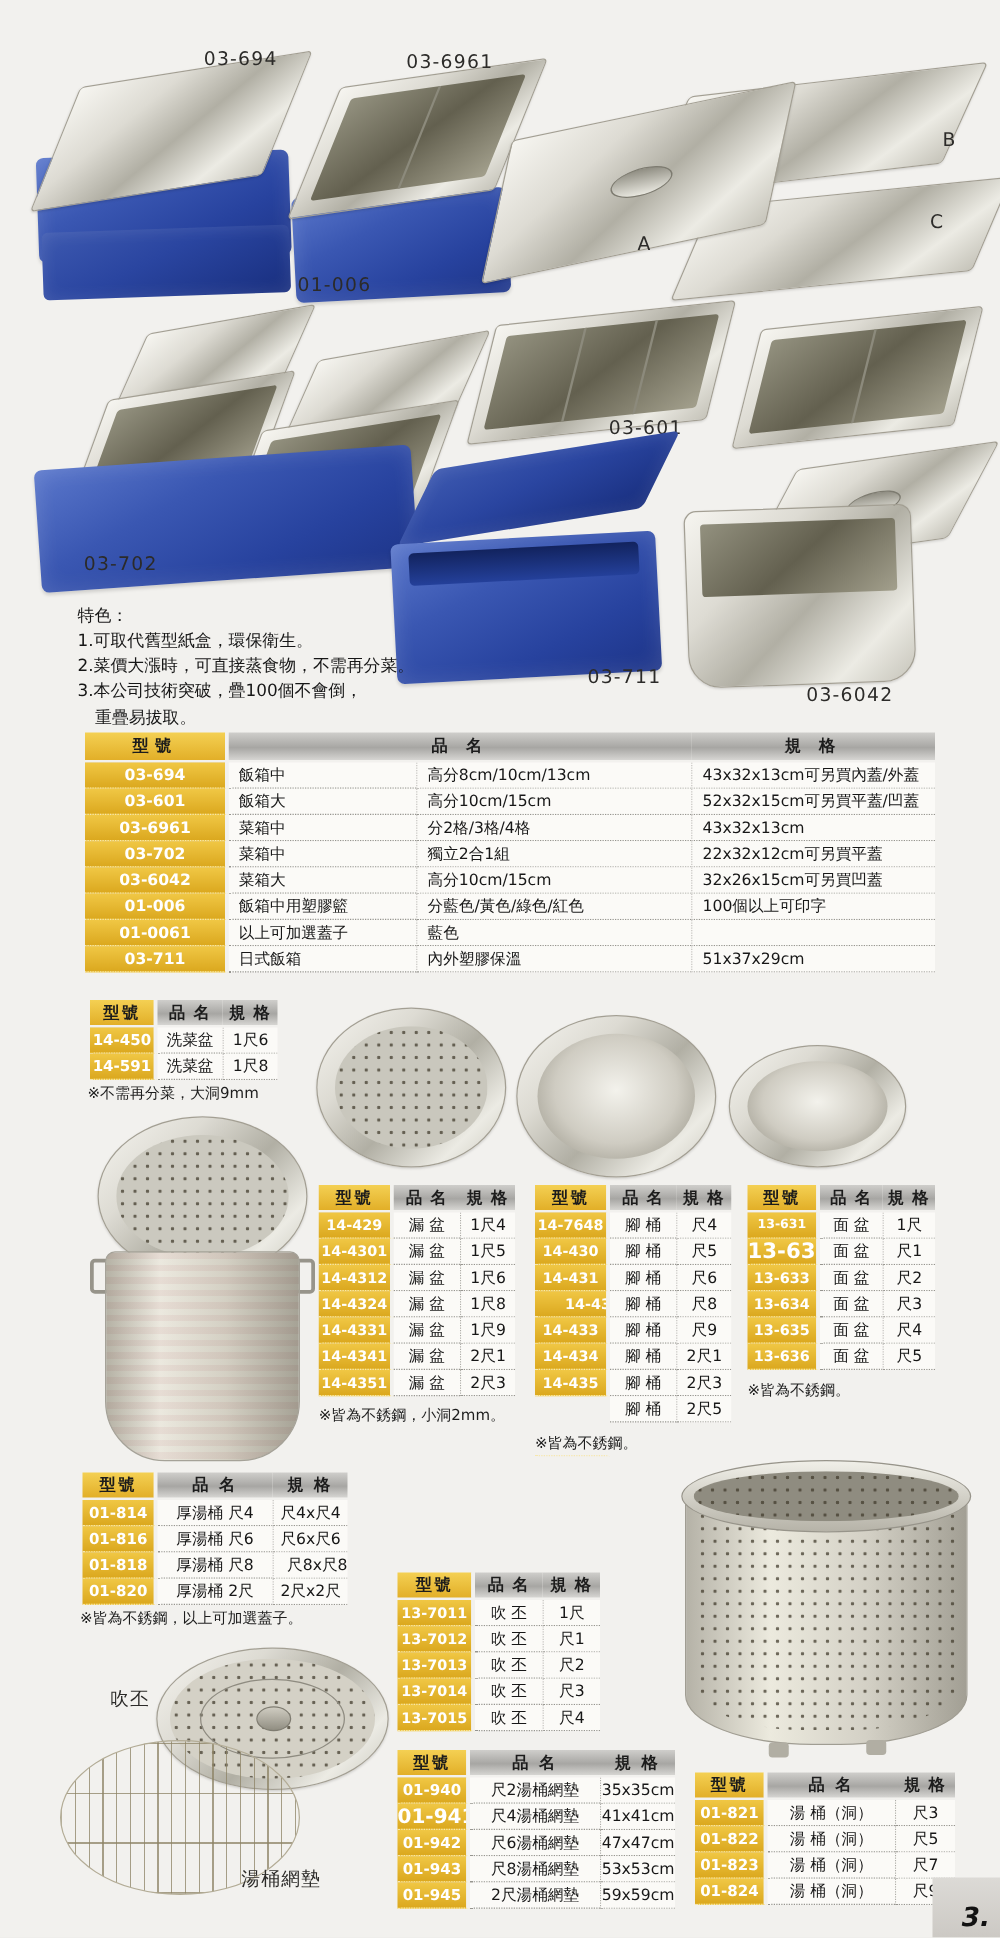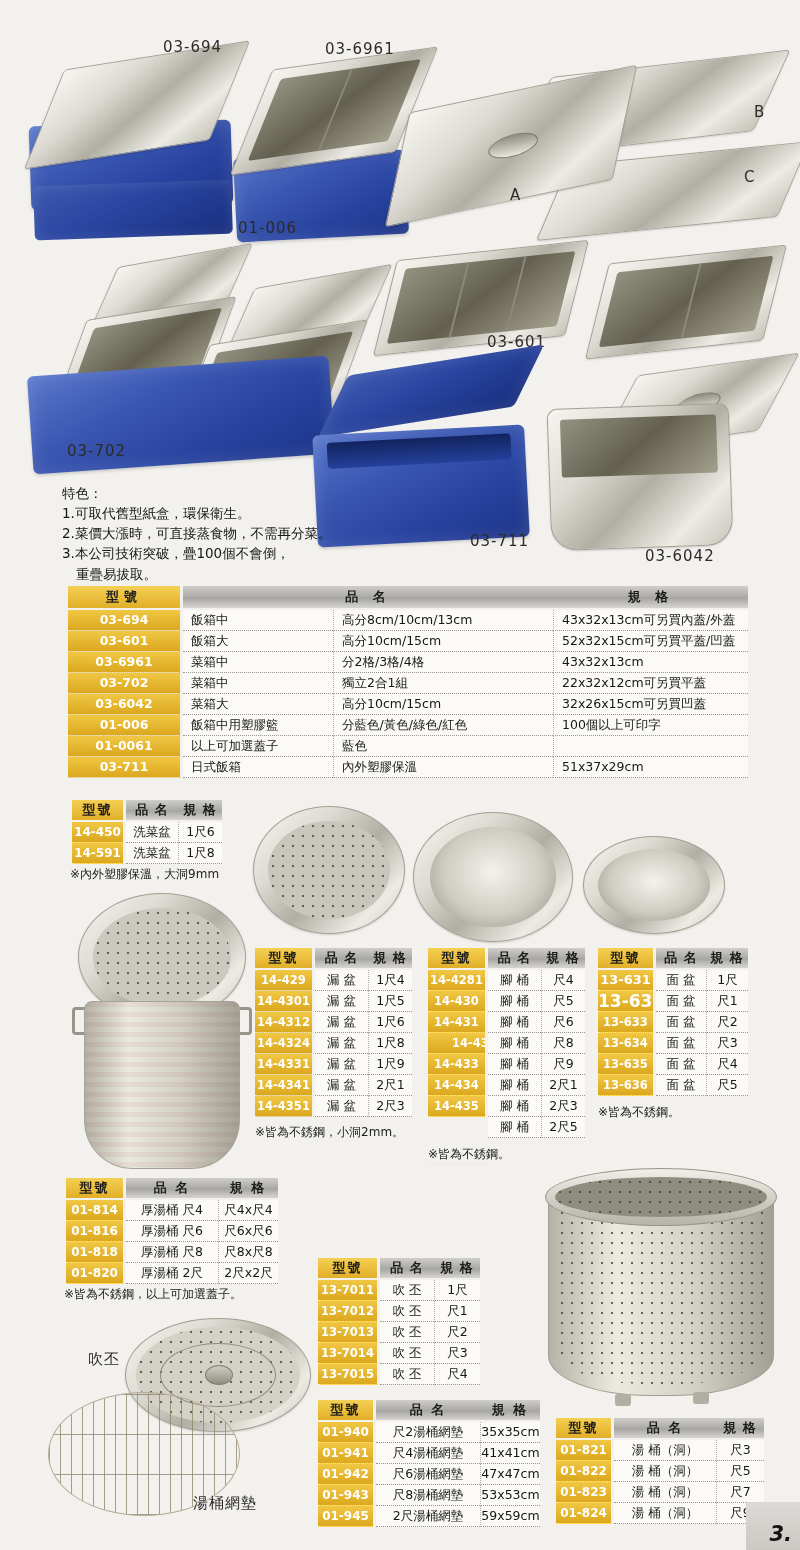--- a/index.html
+++ b/index.html
@@ -209,21 +209,21 @@
         <div class="td c" style="width:52px;">洗菜盆</div>
         <div class="td c sep" style="width:44px;">1尺6</div>
       </div>
         <div class="tr">
         <div class="td model" style="width:54px;font-size:12px;">14-591</div>
         <div class="td c" style="width:52px;">洗菜盆</div>
         <div class="td c sep" style="width:44px;">1尺8</div>
       </div>
       </div>
   </div>
-  <div class="note" style="left:70px;top:866px;">※內外塑膠保溫，大洞9mm</div>
+  <div class="note" style="left:70px;top:866px;">※不需再分菜，大洞9mm</div>
 
   <div class="ph" style="left:250px;top:800px;width:490px;height:150px;">
     <div class="ell steel" style="left:3px;top:6px;width:152px;height:128px;">
       <div class="ell dots" style="left:14px;top:14px;right:14px;bottom:14px;background-color:#c9c7bd;"></div>
     </div>
     <div class="ell steel" style="left:163px;top:12px;width:160px;height:130px;">
       <div class="ell" style="left:16px;top:14px;right:16px;bottom:14px;background:radial-gradient(ellipse at 50% 45%,#f3f2ec 0%,#cfccc2 55%,#918e81 100%);"></div>
     </div>
     <div class="ell steel" style="left:333px;top:36px;width:142px;height:98px;">
       <div class="ell" style="left:14px;top:12px;right:14px;bottom:12px;background:radial-gradient(ellipse at 50% 45%,#f3f2ec 0%,#cfccc2 55%,#918e81 100%);"></div>
@@ -279,21 +279,21 @@
 
   <div class="cat-table" style="left:428px;top:948px;width:157px;">
     <div class="thead">
       <div class="th model" style="width:60px;letter-spacing:2px;">型號</div>
       <div class="th" style="width:53px;letter-spacing:1px;">品 名</div>
       <div class="th" style="width:44px;letter-spacing:1px;">規 格</div>
     </div>
     <div class="tbody">
 
     <div class="tr">
-        <div class="td model" style="width:60px;font-size:11.5px;">14-4281</div>
+        <div class="td model" style="width:60px;font-size:11.5px;">14-7648</div>
         <div class="td c" style="width:53px;">腳 桶</div>
         <div class="td c sep" style="width:44px;">尺4</div>
       </div>
         <div class="tr">
         <div class="td model" style="width:60px;font-size:11.5px;">14-430</div>
         <div class="td c" style="width:53px;">腳 桶</div>
         <div class="td c sep" style="width:44px;">尺5</div>
       </div>
         <div class="tr">
         <div class="td model" style="width:60px;font-size:11.5px;">14-431</div>
@@ -331,21 +331,21 @@
 
   <div class="cat-table" style="left:598px;top:948px;width:150px;">
     <div class="thead">
       <div class="th model" style="width:58px;letter-spacing:2px;">型號</div>
       <div class="th" style="width:50px;letter-spacing:1px;">品 名</div>
       <div class="th" style="width:42px;letter-spacing:1px;">規 格</div>
     </div>
     <div class="tbody">
 
     <div class="tr">
-        <div class="td model" style="width:58px;font-size:13px;">13-631</div>
+        <div class="td model" style="width:58px;font-size:10px;">13-631</div>
         <div class="td c" style="width:50px;">面 盆</div>
         <div class="td c sep" style="width:42px;">1尺</div>
       </div>
         <div class="tr">
         <div class="td model" style="width:58px;font-size:17px;">13-632</div>
         <div class="td c" style="width:50px;">面 盆</div>
         <div class="td c sep" style="width:42px;">尺1</div>
       </div>
         <div class="tr">
         <div class="td model" style="width:58px;font-size:11.5px;">13-633</div>
@@ -395,21 +395,21 @@
         <div class="td c sep" style="width:60px;">尺4x尺4</div>
       </div>
         <div class="tr">
         <div class="td model" style="width:60px;font-size:12px;">01-816</div>
         <div class="td c" style="width:92px;">厚湯桶 尺6</div>
         <div class="td c sep" style="width:60px;">尺6x尺6</div>
       </div>
         <div class="tr">
         <div class="td model" style="width:60px;font-size:12px;">01-818</div>
         <div class="td c" style="width:92px;">厚湯桶 尺8</div>
-        <div class="td c sep" style="width:60px;">尺8x尺8</div>
+        <div class="td c sep" style="width:60px;text-align:right;">尺8x尺8</div>
       </div>
         <div class="tr">
         <div class="td model" style="width:60px;font-size:12px;">01-820</div>
         <div class="td c" style="width:92px;">厚湯桶 2尺</div>
         <div class="td c sep" style="width:60px;">2尺x2尺</div>
       </div>
       </div>
   </div>
   <div class="note" style="left:64px;top:1286px;">※皆為不銹鋼，以上可加選蓋子。</div>
 
@@ -456,21 +456,21 @@
       <div class="th" style="width:60px;letter-spacing:2px;">規 格</div>
     </div>
     <div class="tbody">
 
     <div class="tr">
         <div class="td model" style="width:58px;font-size:12px;">01-940</div>
         <div class="td c" style="width:104px;">尺2湯桶網墊</div>
         <div class="td c sep" style="width:60px;">35x35cm</div>
       </div>
         <div class="tr">
-        <div class="td model" style="width:58px;font-size:12px;">01-941</div>
+        <div class="td model" style="width:58px;font-size:16px;">01-941</div>
         <div class="td c" style="width:104px;">尺4湯桶網墊</div>
         <div class="td c sep" style="width:60px;">41x41cm</div>
       </div>
         <div class="tr">
         <div class="td model" style="width:58px;font-size:12px;">01-942</div>
         <div class="td c" style="width:104px;">尺6湯桶網墊</div>
         <div class="td c sep" style="width:60px;">47x47cm</div>
       </div>
         <div class="tr">
         <div class="td model" style="width:58px;font-size:12px;">01-943</div>

